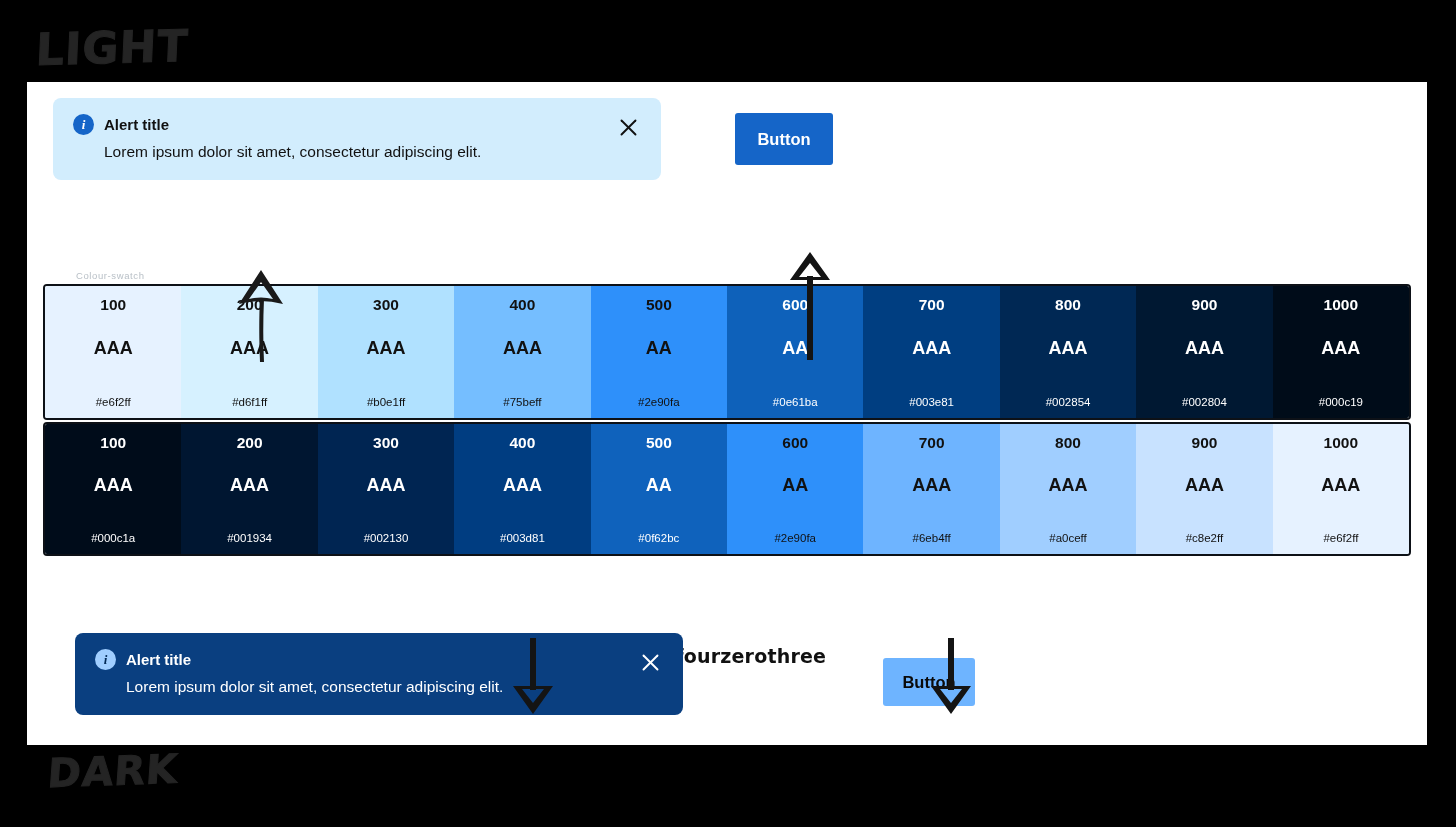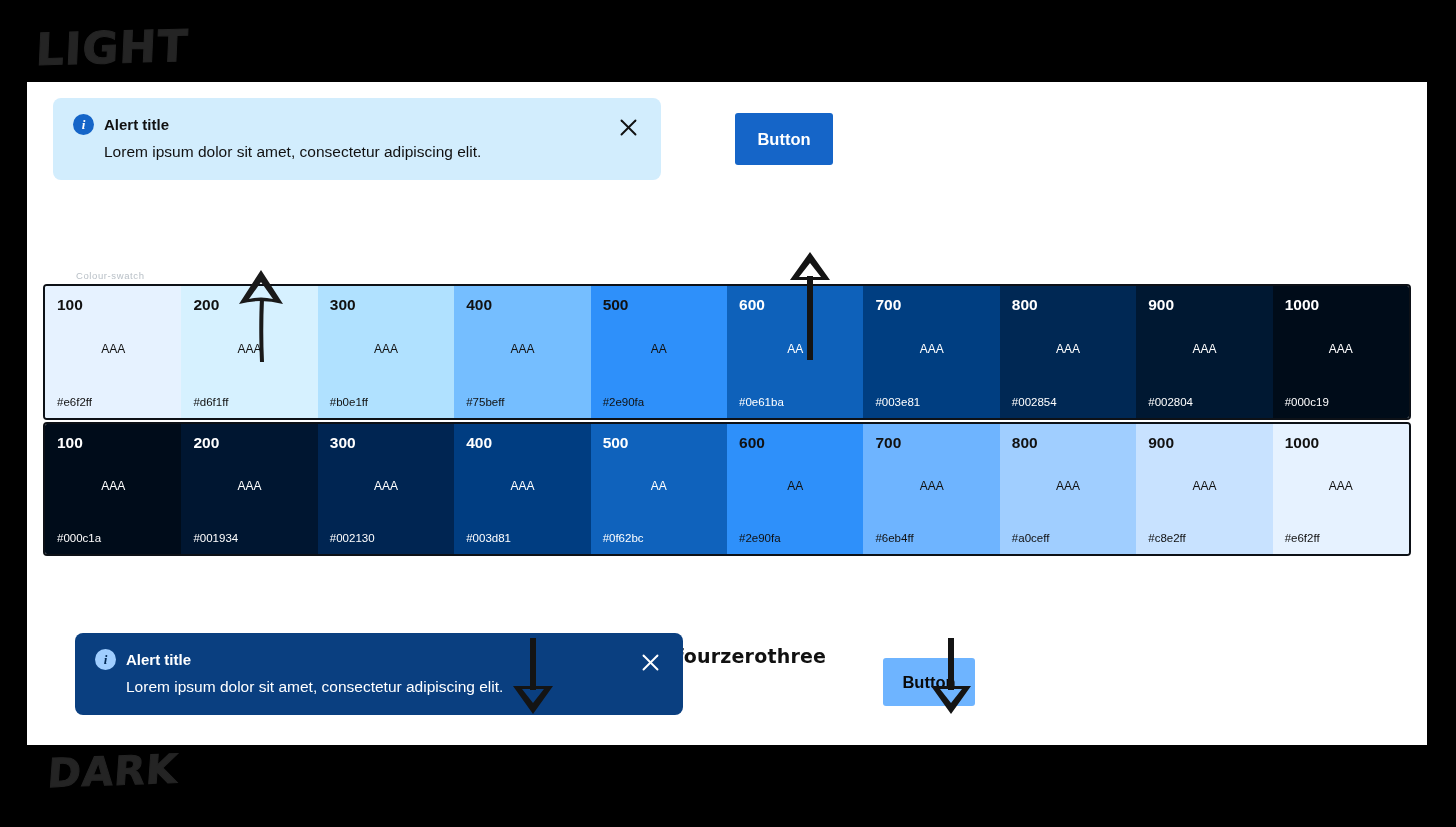--- a/index.html
+++ b/index.html
@@ -99,26 +99,27 @@
     overflow: hidden;
   }
   #swatch-grid-light { top: 202px; height: 136px; }
   #swatch-grid-dark  { top: 340px; height: 134px; border-color: #0d1117; }
 
   .swatch {
     flex: 1 1 0;
     position: relative;
     display: flex; flex-direction: column;
     padding: 11px 12px 10px 12px;
+    text-align: center;
   }
   .swatch-level { font-size: 15.5px; font-weight: 700; line-height: 1; }
   .swatch-rating {
     flex: 1 1 auto;
     display: flex; align-items: center; justify-content: center;
-    font-size: 12px; font-weight: 400;
+    font-size: 18px; font-weight: 700;
     padding-bottom: 12px;
   }
   .swatch-hex { font-size: 11.5px; line-height: 1; }
 
   
   .arrow { position: absolute; }
   .arrow svg { display: block; }
   #arrow-up-1    { left: 205px; top: 186px; }
   #arrow-up-2    { left: 758px; top: 168px; }
   #arrow-down-1  { left: 478px; top: 556px; }

